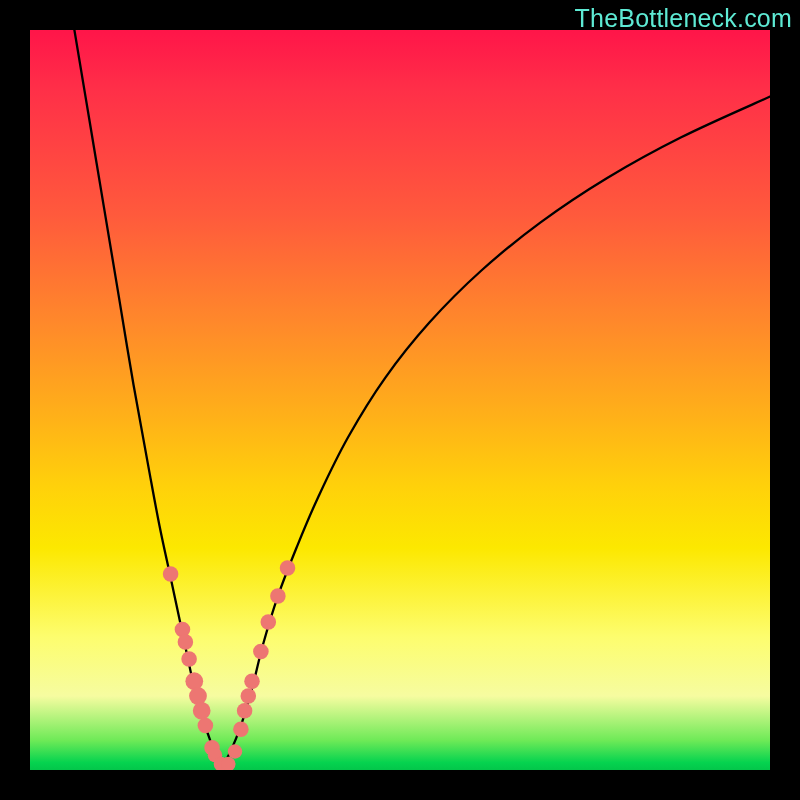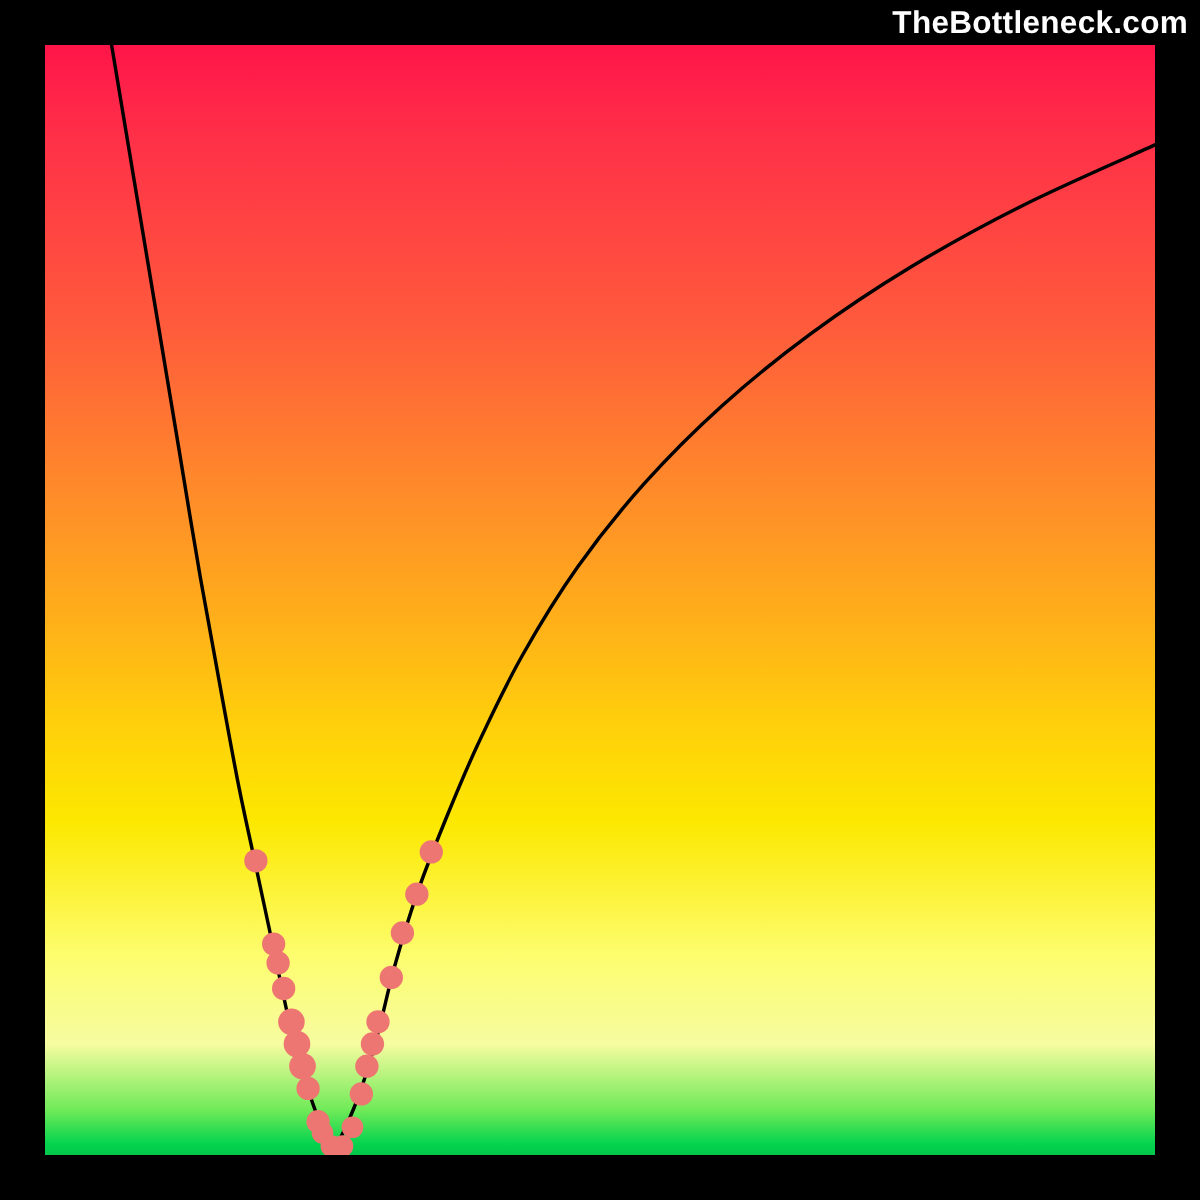--- a/index.html
+++ b/index.html
@@ -37,23 +37,23 @@
       #f6fca0 90%,
       #6eea57 96%,
       #05d34f 99%,
       #03c64a 100%
     );
   }
   .watermark {
     position: absolute;
     top: 4px;
     right: 8px;
-    font-size: 21px;
-    font-weight: 700;
-    color: #ffffff;
+    font-size: 25px;
+    font-weight: 400;
+    color: #5eead4;
     letter-spacing: 0.2px;
   }
   svg.curve {
     position: absolute;
     top: 0; left: 0;
     width: 740px; height: 740px;
   }
 </style>
 </head>
 <body>

